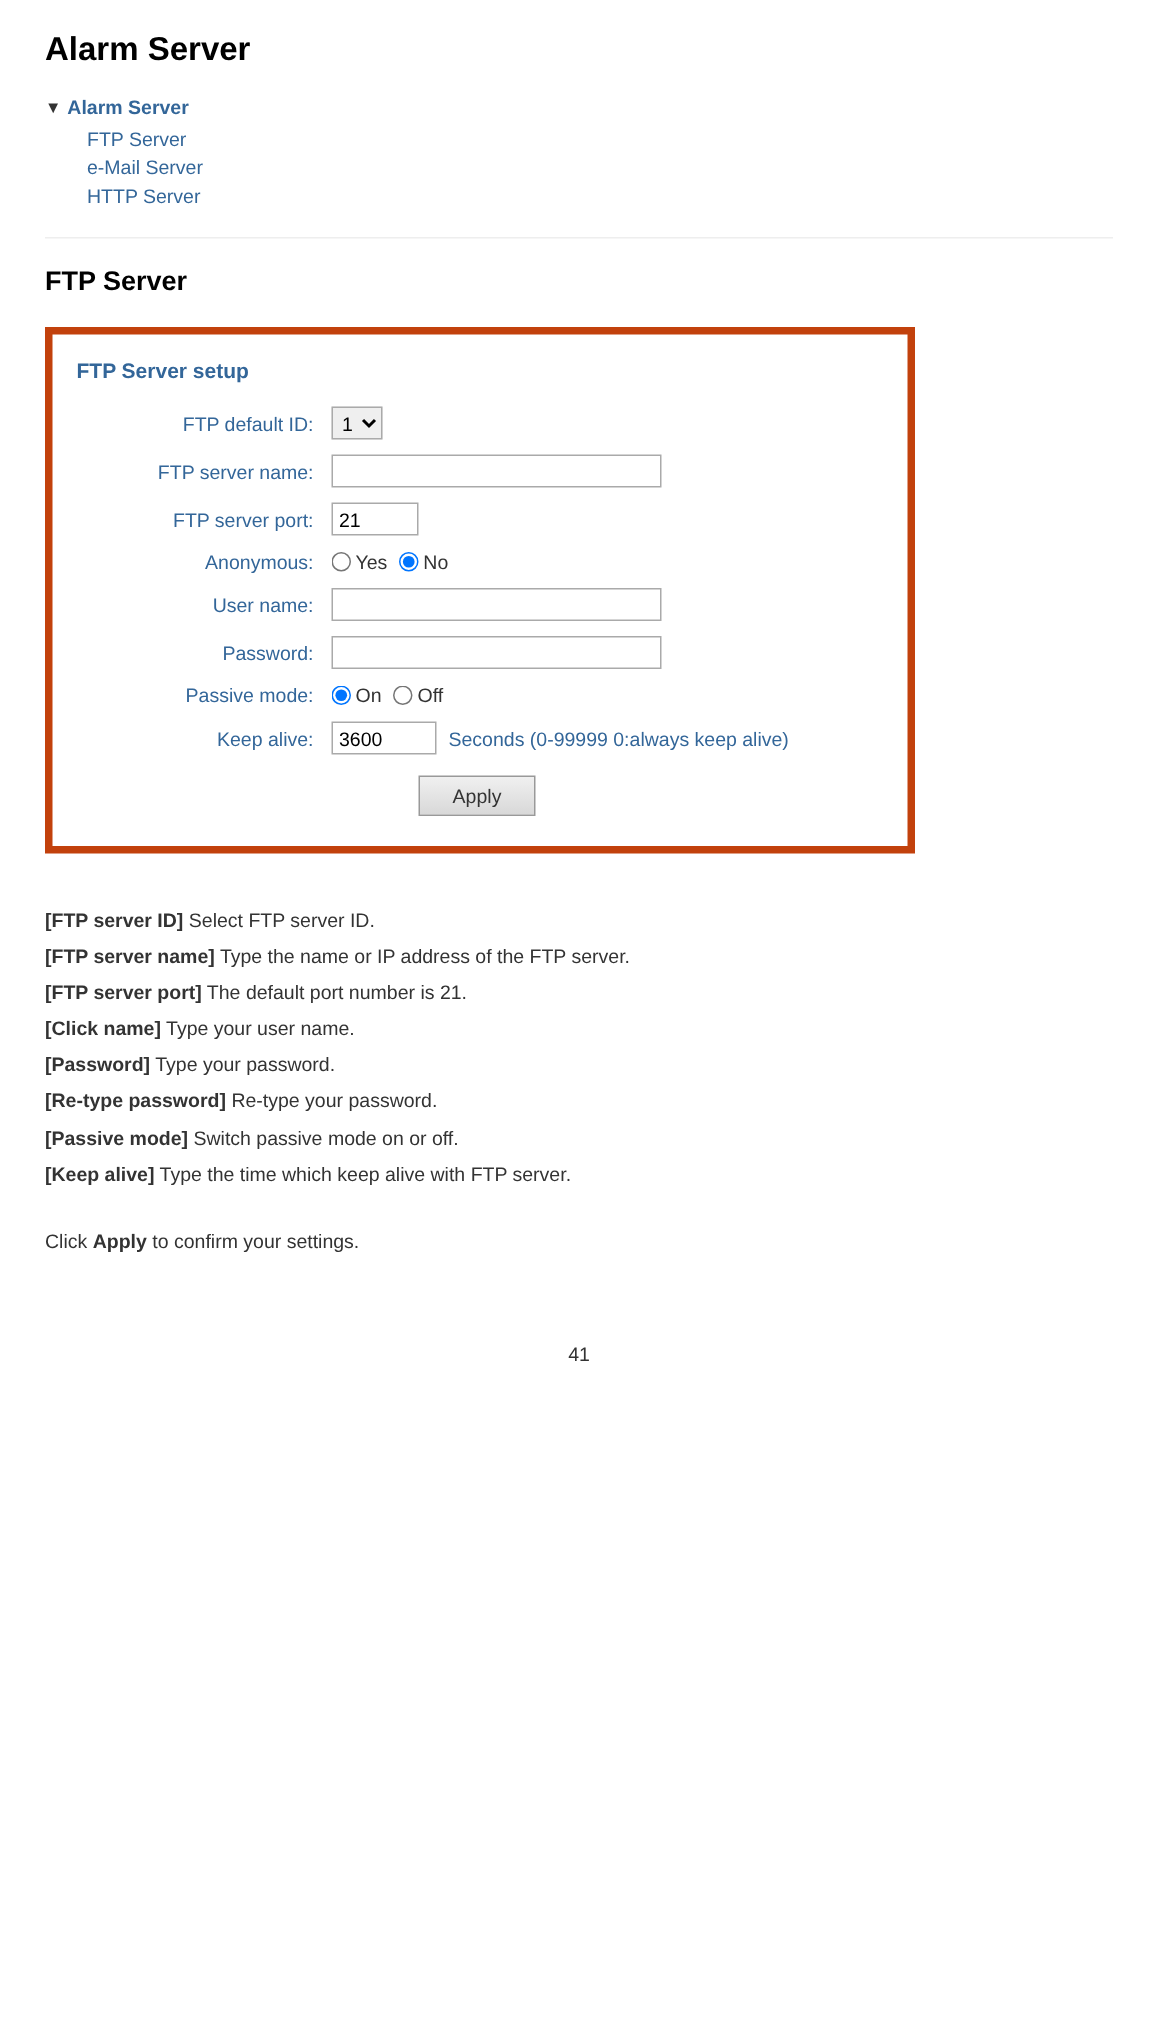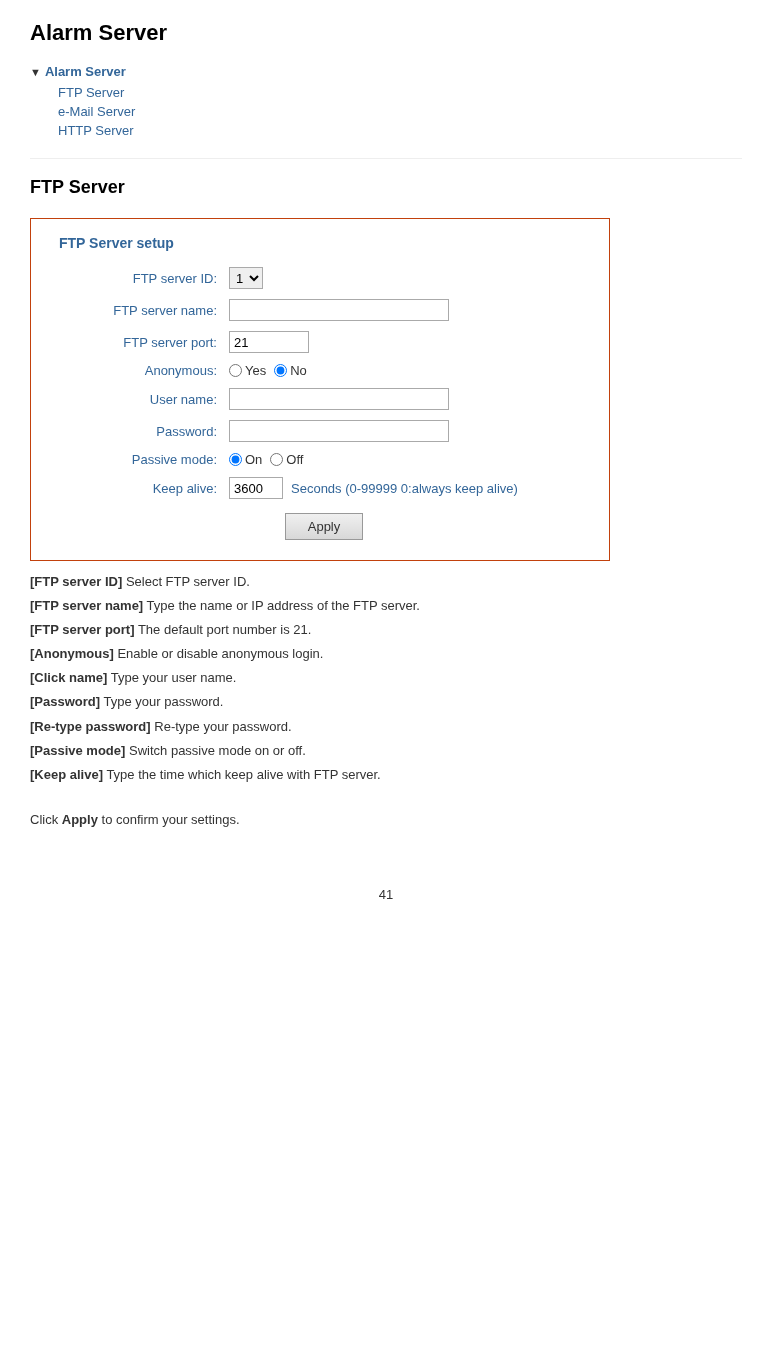--- a/index.html
+++ b/index.html
@@ -46,22 +46,23 @@
       font-size: 13px;
     }
     .section-title {
       font-size: 18px;
       font-weight: bold;
       color: #000;
       margin-bottom: 20px;
       border-bottom: none;
     }
     .form-box {
-      border: 1px solid #c2410c;
-      padding: 16px 20px 20px 28px;
+      border: 5px solid #c2410c;
+      padding: 16px 20px 20px 16px;
+      margin-bottom: 24px;
       display: inline-block;
       min-width: 580px;
     }
     .form-box-title {
       font-size: 14px;
       font-weight: bold;
       color: #336699;
       margin-bottom: 16px;
     }
     .form-row {
@@ -83,21 +84,21 @@
     input[type="text"],
     input[type="password"] {
       width: 220px;
       height: 22px;
       border: 1px solid #aaa;
       padding: 2px 4px;
       font-size: 13px;
       background: #fff;
     }
     input[type="number"] {
-      width: 80px;
+      width: 58px;
       height: 22px;
       border: 1px solid #aaa;
       padding: 2px 4px;
       font-size: 13px;
     }
     select {
       height: 22px;
       font-size: 13px;
       border: 1px solid #aaa;
       padding: 1px 2px;
@@ -190,21 +191,21 @@
 
 
 <div class="section-title">FTP Server</div>
 
 
 <div class="form-box">
   <div class="form-box-title">FTP Server setup</div>
 
   
   <div class="form-row">
-    <div class="form-label">FTP server ID:</div>
+    <div class="form-label">FTP default ID:</div>
     <div class="form-control">
       <select>
         <option value="1">1</option>
         <option value="2">2</option>
         <option value="3">3</option>
         <option value="4">4</option>
       </select>
     </div>
   </div>
 
@@ -269,21 +270,21 @@
         <input type="radio" name="passive_mode" value="off" style="">
         <span>Off</span>
       </label>
     </div>
   </div>
 
   
   <div class="form-row">
     <div class="form-label">Keep alive:</div>
     <div class="form-control keep-alive-row">
-      <input type="number" value="3600" style="width: 54px;">
+      <input type="number" value="3600" style="width: 70px;">
       <span class="keep-alive-suffix">Seconds (0-99999 0:always keep alive)</span>
     </div>
   </div>
 
   
   <div class="apply-row">
     <button class="apply-btn">Apply</button>
   </div>
 </div>
 
@@ -293,24 +294,20 @@
     <span class="bold">[FTP server ID]</span>
     <span> Select FTP server ID.</span>
   </p>
   <p>
     <span class="bold">[FTP server name]</span>
     <span> Type the name or IP address of the FTP server.</span>
   </p>
   <p>
     <span class="bold">[FTP server port]</span>
     <span> The default port number is 21.</span>
-  </p>
-  <p>
-    <span class="bold">[Anonymous]</span>
-    <span> Enable or disable anonymous login.</span>
   </p>
   <p>
     <span class="bold">[Click name]</span>
     <span> Type your user name.</span>
   </p>
   <p>
     <span class="bold">[Password]</span>
     <span> Type your password.</span>
   </p>
   <p>

